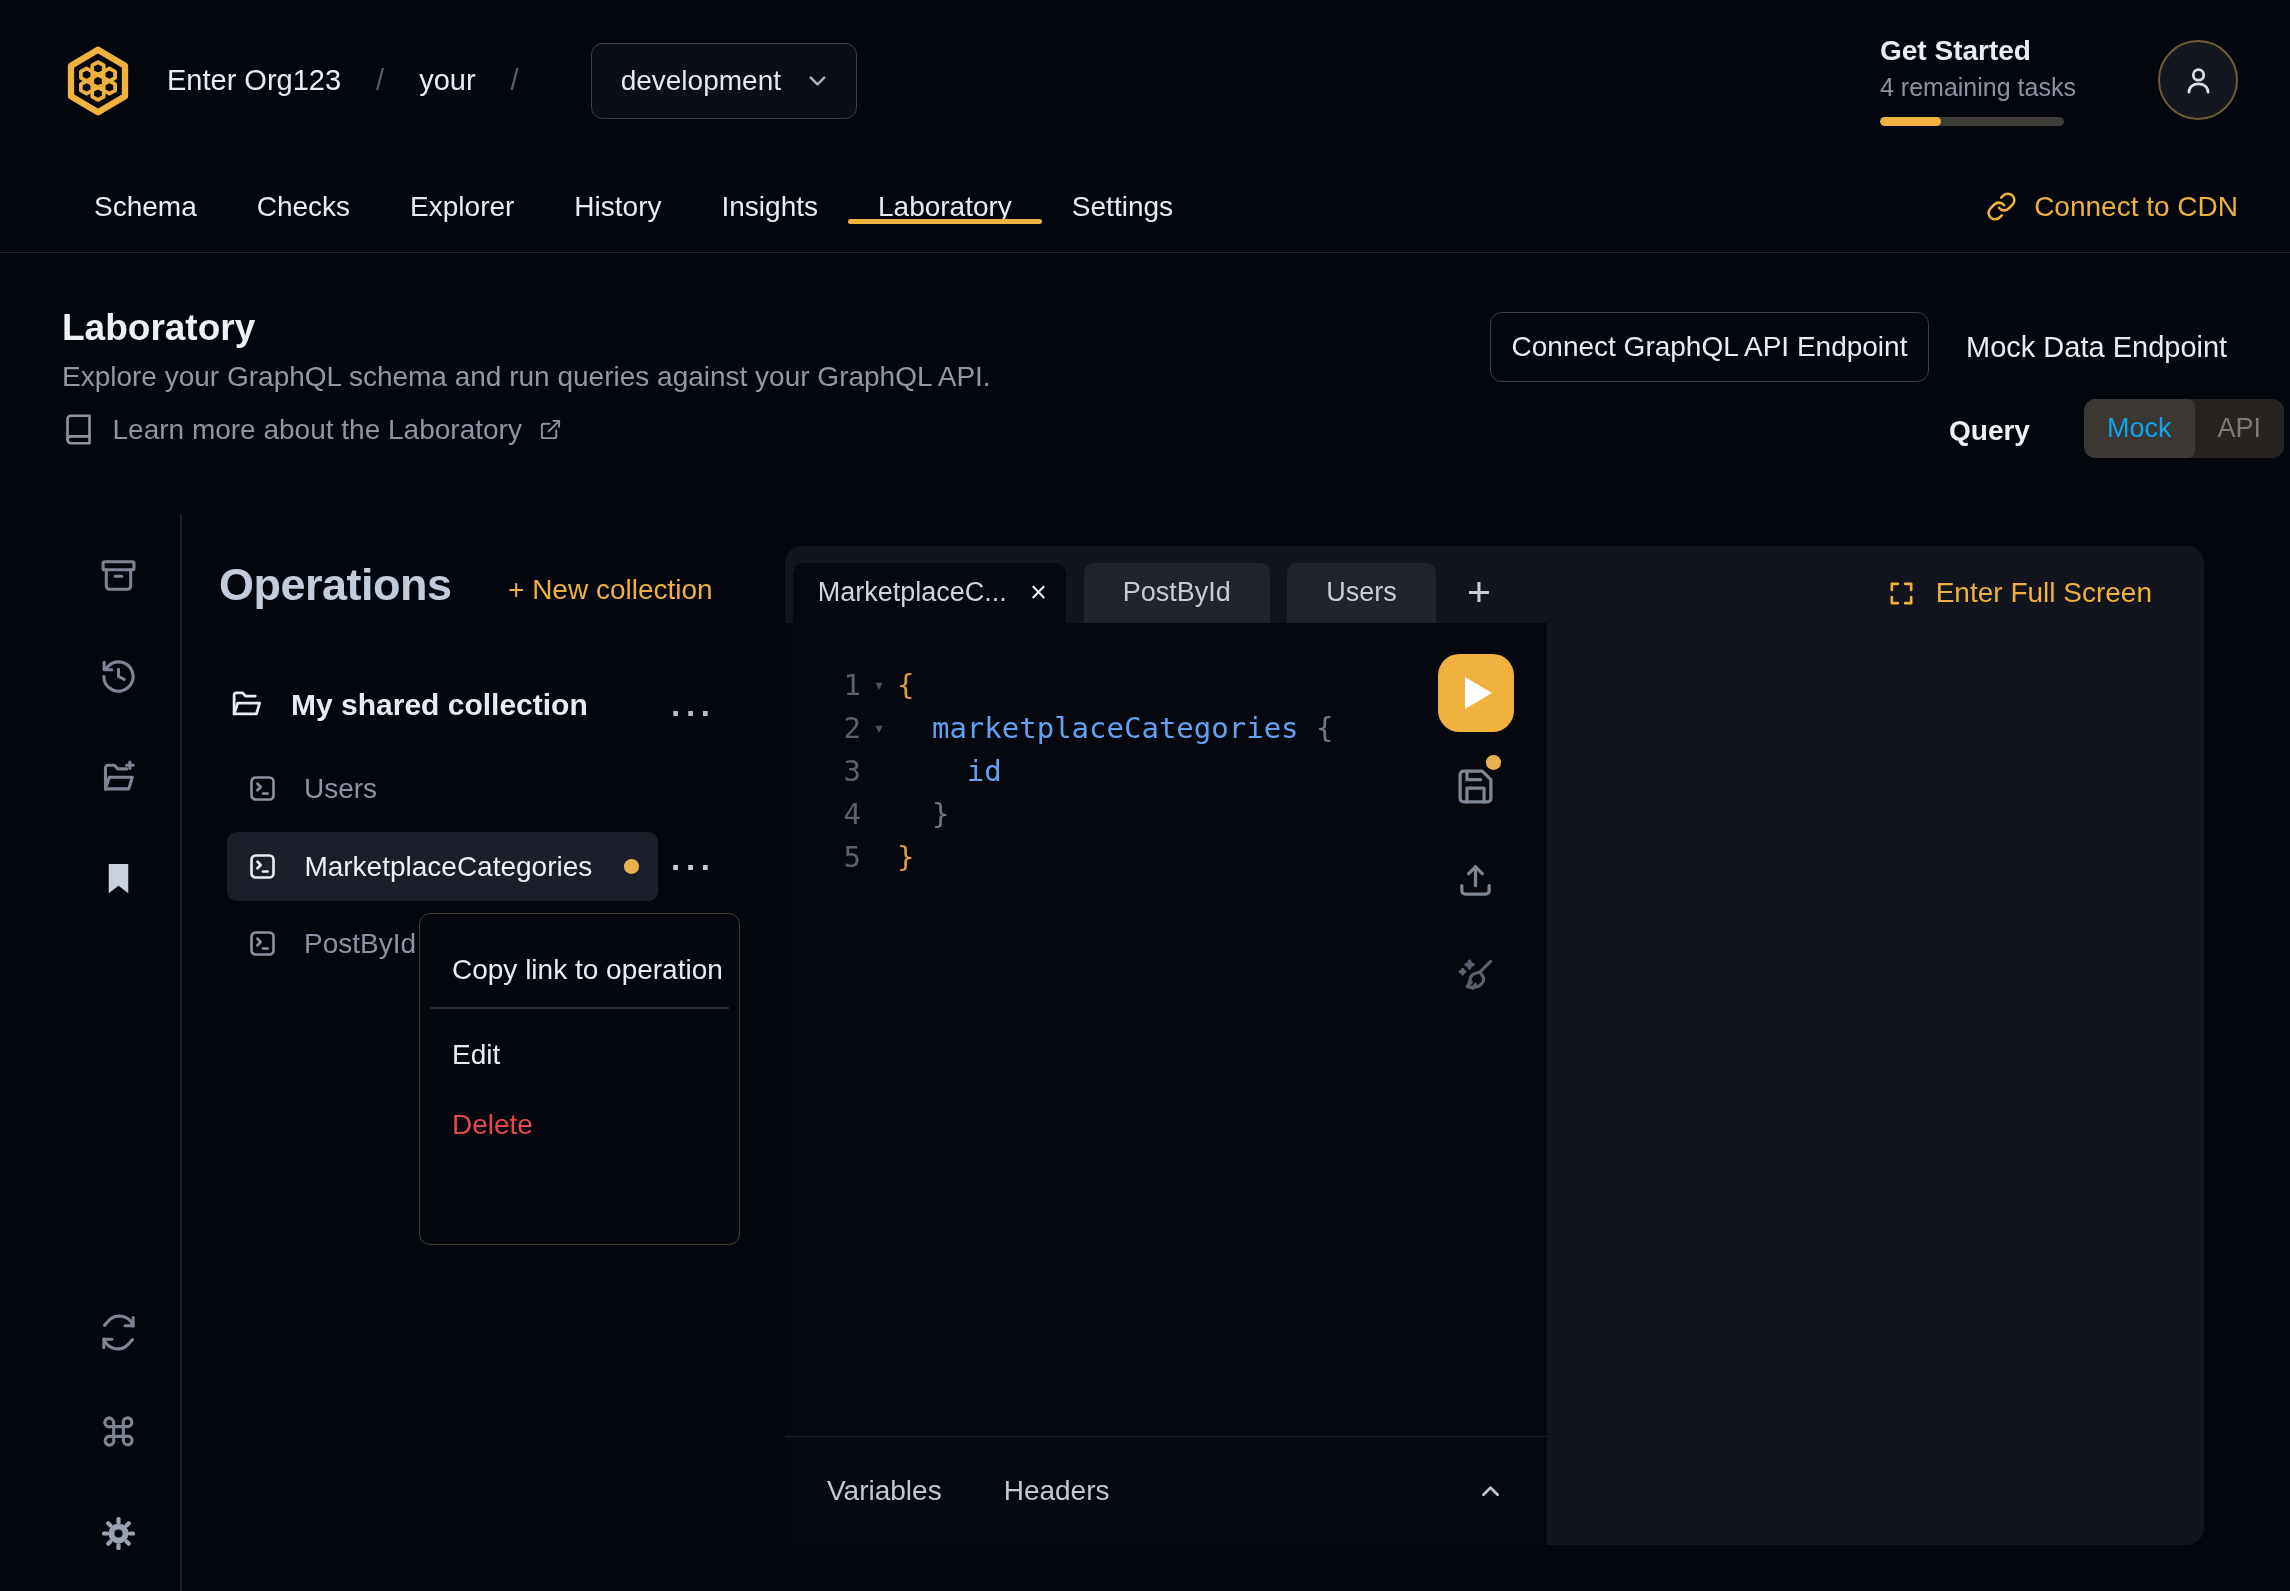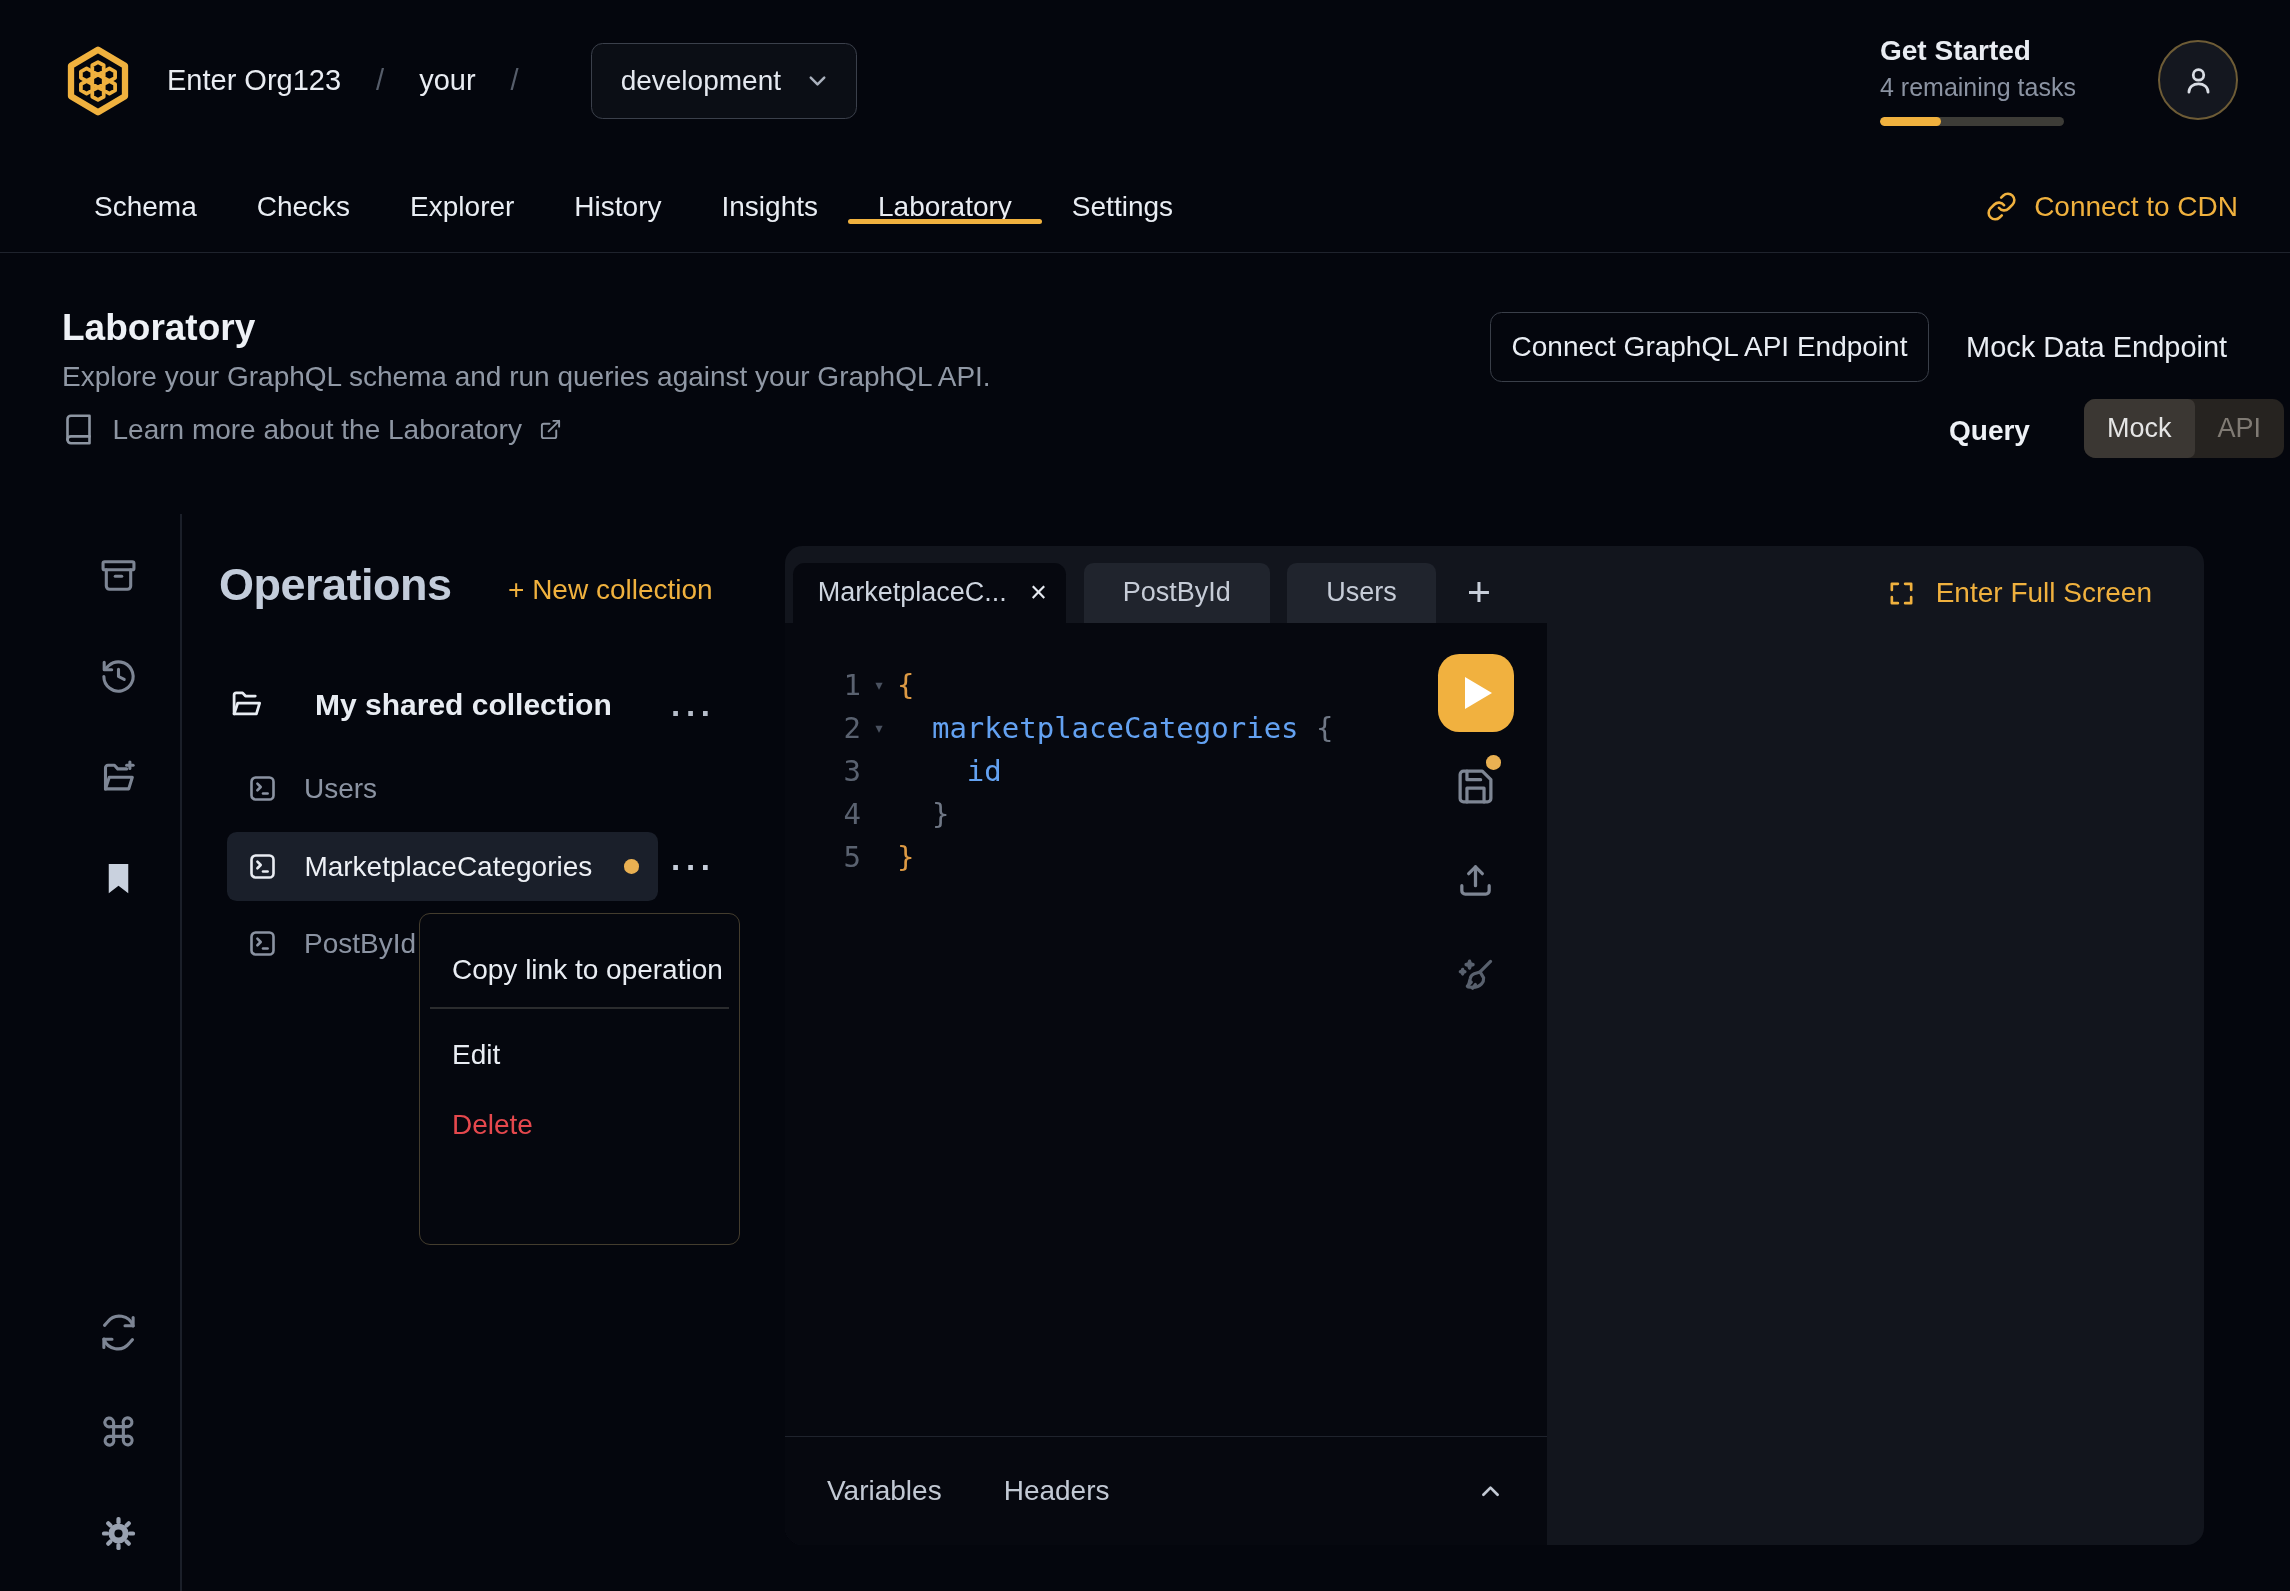--- a/index.html
+++ b/index.html
@@ -53,36 +53,36 @@
   .learn-more { position:absolute; left:62px; top:413px; display:flex; gap:17.5px; align-items:center;
     color:#8d95a2; font-size:28px; cursor:pointer; }
   .endpoint-btn { position:absolute; left:1490px; top:312px; width:439px; height:70px;
     border:1.9px solid #3a3f49; border-radius:11.6px; background:transparent; color:#e9edf3;
     font-size:28px; display:flex; align-items:center; justify-content:center; cursor:pointer; }
   .mock-endpoint { position:absolute; left:1966px; top:331px; font-size:29px; color:#e9edf3; }
   .query-label { position:absolute; left:1949px; top:415px; font-size:28px; font-weight:700; color:#eef1f6; }
   .mode-toggle { position:absolute; left:2084px; top:399px; height:59px; border-radius:11.6px;
     background:#262320; display:flex; overflow:hidden; }
   .mode-seg { display:flex; align-items:center; padding:0 23px; font-size:27px; cursor:pointer; }
-  .mode-seg.active { background:#3b3733; color:#e5e5e5; border-radius:7px; }
+  .mode-seg.active { background:#3b3733; color:#0ea5e9; border-radius:7px; }
   .mode-seg.inactive { color:#807b74; }
 
   
   .v-divider { position:absolute; left:180px; top:514px; bottom:0; width:1.9px; background:#1b1f29; }
   .rail-icon { position:absolute; left:99px; width:39px; height:39px; color:#7d8594; cursor:pointer; }
   .rail-icon.bright { color:#c9d1de; }
   .rail-icon.gearish { color:#99a1b0; }
 
   
   .ops-title { position:absolute; left:219px; top:559px; font-size:45px; font-weight:700;
     color:#c3ccda; letter-spacing:-0.5px; }
   .new-collection { position:absolute; left:508px; top:574px; font-size:28px; color:#f0b13e; cursor:pointer; }
   .col-header { position:absolute; left:229px; top:687px; display:flex; align-items:center;
     gap:27px; cursor:pointer; }
-  .col-header .lbl { font-size:30px; font-weight:600; color:#e8ecf2;margin-left:24px; }
+  .col-header .lbl { font-size:30px; font-weight:600; color:#e8ecf2; }
   .dots { position:absolute; font-size:33px; font-weight:700; letter-spacing:3.9px;
     color:#b6bdc9; cursor:pointer; line-height:1; }
   .op-row { position:absolute; display:flex; align-items:center; gap:25px; cursor:pointer; }
   .op-row .op-icon { color:#8b93a2; }
   .op-row .lbl { font-size:28px; color:#8b93a2; }
   .op-row.selected { left:227px; top:832px; width:431px; height:69px; background:#1a1f2a;
     border-radius:9.7px; padding:0 19.4px; }
   .op-row.selected .op-icon { color:#e9ecf2; }
   .op-row.selected .lbl { color:#eef1f6; }
   .unsaved-dot { width:14.6px; height:14.6px; border-radius:50%; background:#e9b052; margin-left:auto; }

